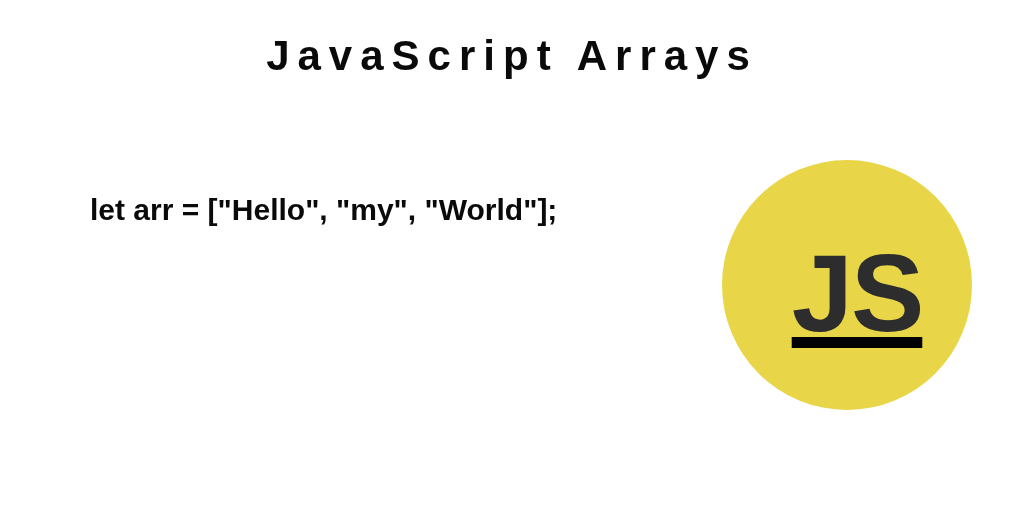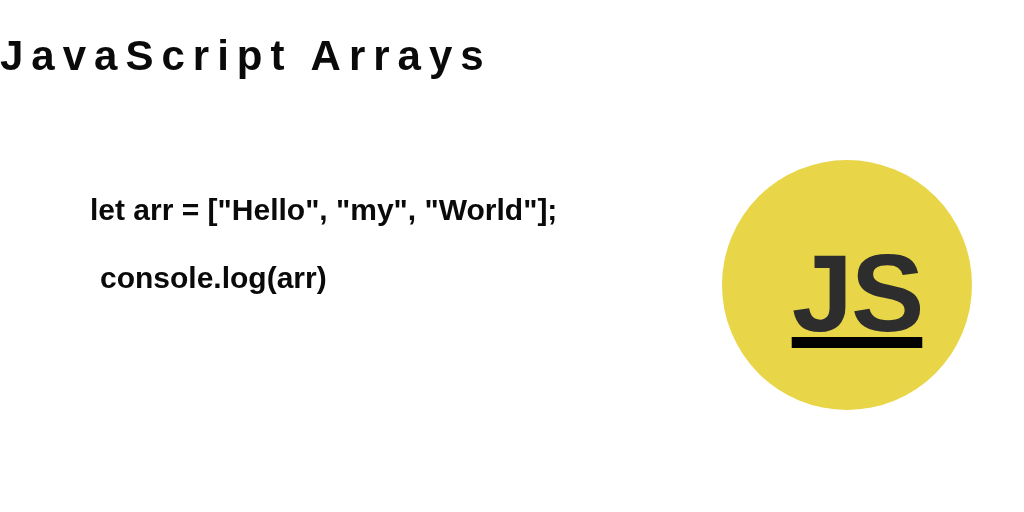--- a/index.html
+++ b/index.html
@@ -13,20 +13,21 @@
       background: #ffffff;
       font-family: Arial, Helvetica, sans-serif;
       position: relative;
       overflow: hidden;
     }
     .title {
       position: absolute;
       top: 32px;
       left: 0;
       right: 0;
+      text-align: center;
       font-size: 42px;
       font-weight: 900;
       letter-spacing: 8px;
       color: #0a0a0a;
     }
     .code-block {
       position: absolute;
       top: 195px;
       left: 90px;
       font-size: 30px;
@@ -62,18 +63,17 @@
       margin-left: 20px;
     }
   </style>
 </head>
 <body>
 
 <h1 class="title">JavaScript Arrays</h1>
 
 <div class="code-block">
   <div class="code-line-1">let arr = ["Hello", "my", "World"];</div>
-  <div class="code-line-2">console.log(arr)</div>
 </div>
 
 <div class="js-logo">
   <span class="js-logo-text">JS</span>
 </div>
 
 </body></html>

